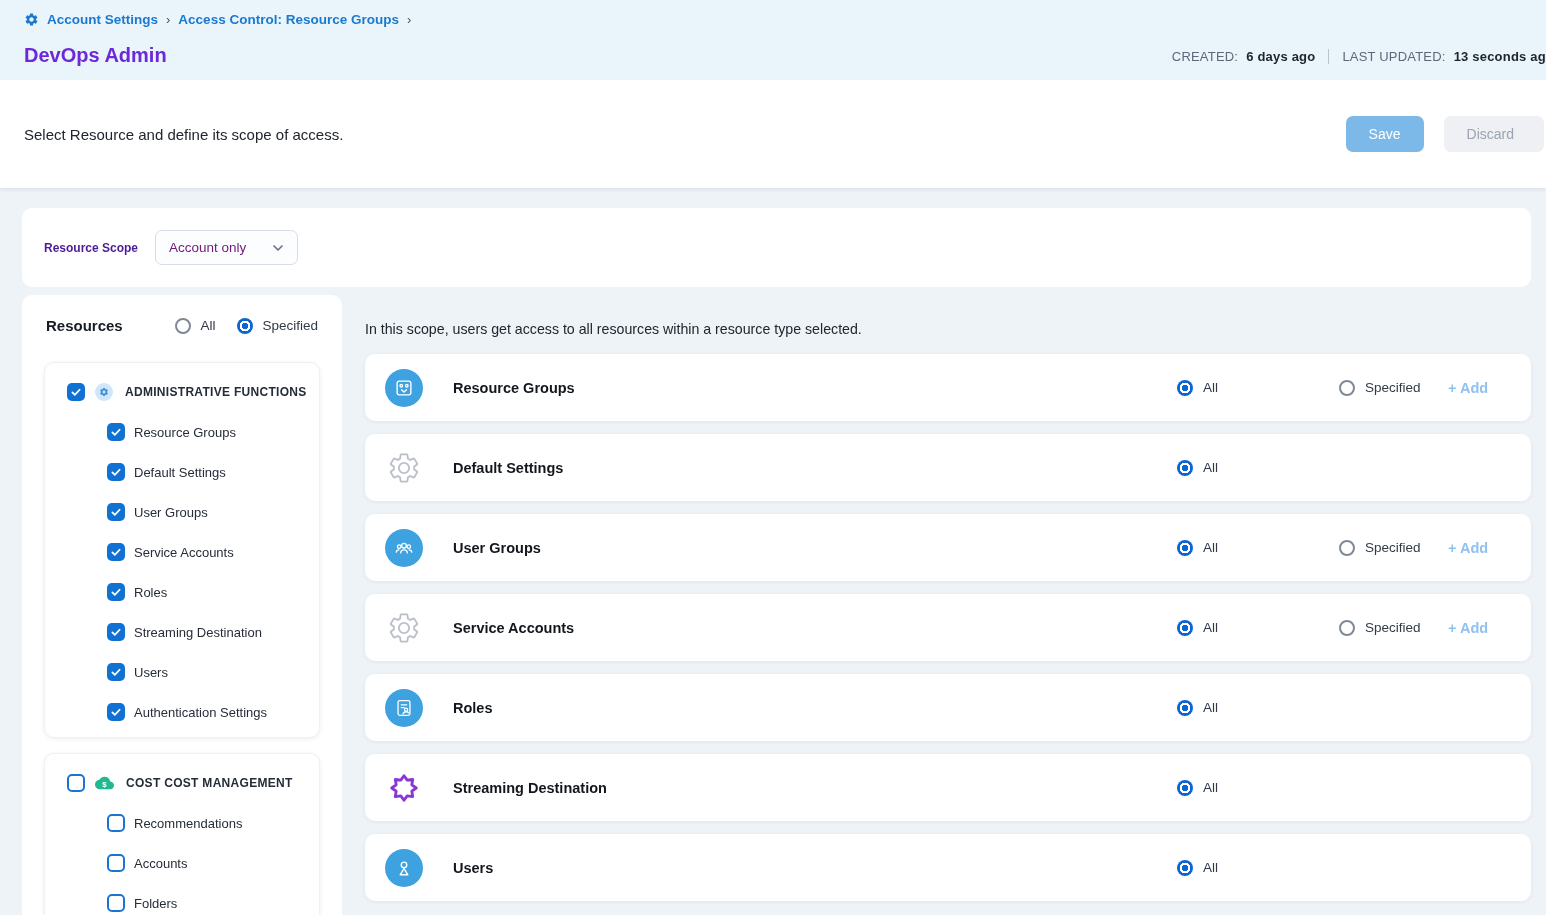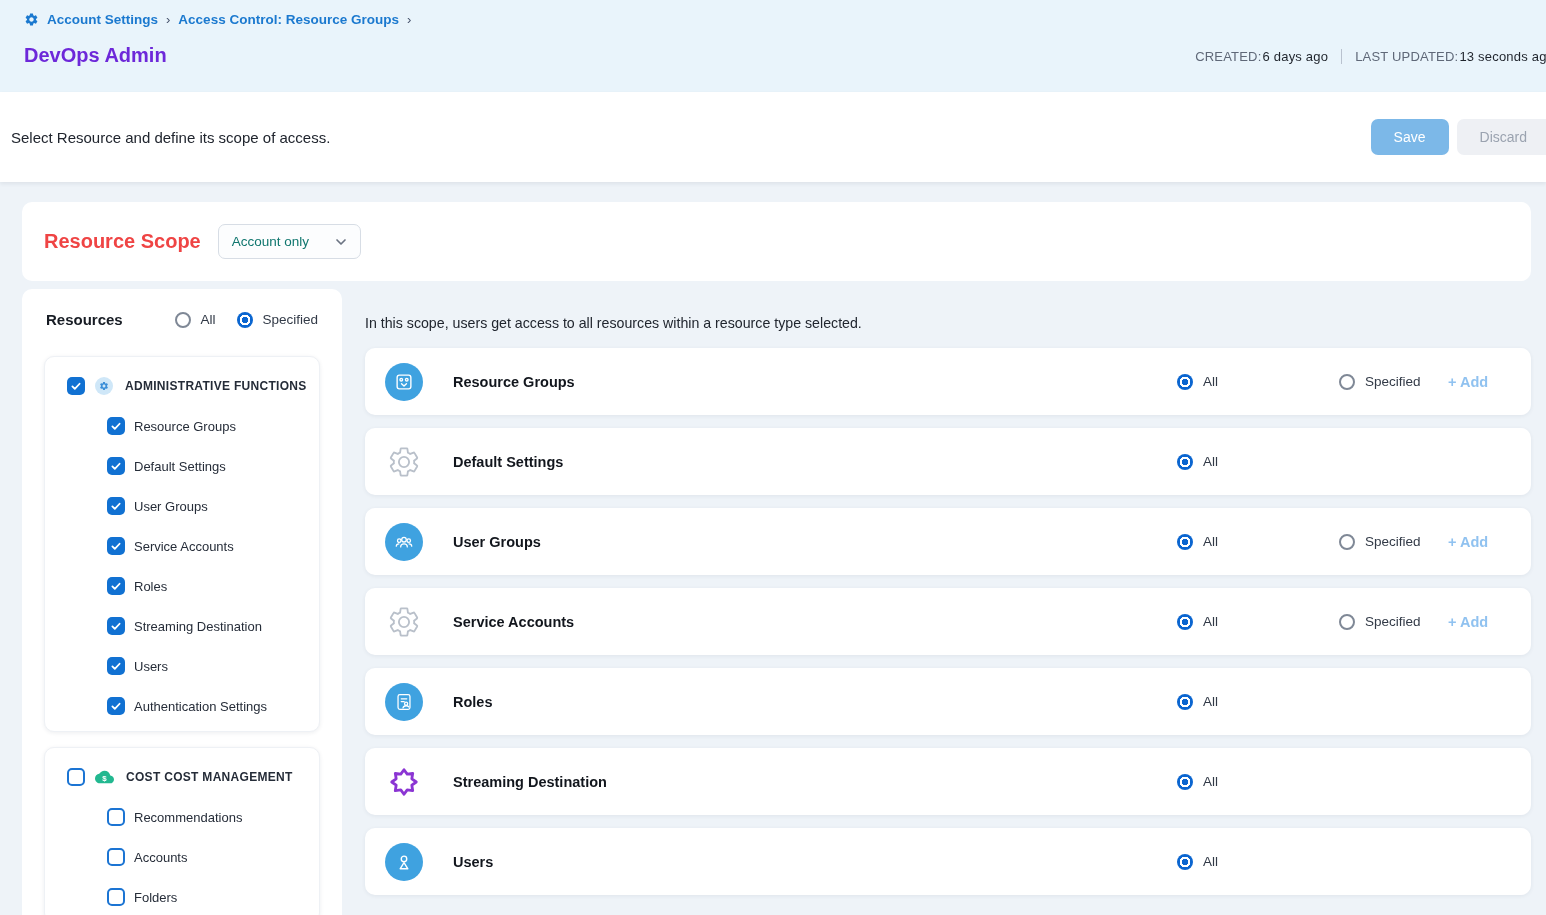--- a/index.html
+++ b/index.html
@@ -2,40 +2,40 @@
 <html><head>
 <meta charset="utf-8">
 <style>
   html,body{margin:0;padding:0}
   body{
     width:1546px;height:915px;overflow:hidden;position:relative;
     font-family:"Liberation Sans",sans-serif;background:#eef3f8;color:#1c222c;
   }
   svg{display:block}
   
-  .top{background:#e9f4fb;padding:12px 24px 0;height:92px;box-sizing:border-box}
+  .top{background:#e9f4fb;padding:12px 24px 0;height:80px;box-sizing:border-box}
   .crumbs{display:flex;align-items:center;gap:8px;font-size:13.5px;color:#1b79cf;font-weight:600}
   .crumb{cursor:pointer}
   .sep{color:#44506a;font-size:13px;font-weight:400}
   .title-row{display:flex;align-items:flex-end;justify-content:space-between;margin-top:17px}
   .page-title{font-size:20px;font-weight:600;color:#6d28d9}
   .meta{display:flex;align-items:center;font-size:13px;white-space:nowrap;color:#5f6878;margin-right:-32px;margin-bottom:3px;letter-spacing:.2px}
-  .meta b{color:#1f242c;font-weight:400;margin-left:1px}
+  .meta b{color:#1f242c;font-weight:700;margin-left:8px}
   .meta .div{width:1px;height:15px;background:#b9c2cf;margin:0 13px}
   
-  .subbar{background:#fff;height:90px;display:flex;align-items:center;padding:0 11px;box-shadow:0 2px 4px rgba(25,39,70,.08);position:relative;z-index:2}
+  .subbar{background:#fff;height:108px;display:flex;align-items:center;padding:0 24px;box-shadow:0 2px 4px rgba(25,39,70,.08);position:relative;z-index:2}
   .subbar .desc{font-size:15px;color:#20252e}
   .btns{margin-left:auto;display:flex;align-items:center}
   .btn{font-size:14px;font-weight:400;border:none;border-radius:7px;padding:10px 23px;font-family:inherit;cursor:pointer}
   .btn.save{background:#7cb8e8;color:#fff}
-  .btn.discard{background:#eef0f4;color:#9ba3b0;margin-left:8px;margin-right:-22px;padding-right:30px}
+  .btn.discard{background:#eef0f4;color:#9ba3b0;margin-left:20px;margin-right:-22px;padding-right:30px}
   
   .scope-card{margin:20px 15px 8px 22px;background:#fff;border-radius:10px;padding:22px;display:flex;align-items:center;gap:17px}
-  .scope-label{font-size:20px;font-weight:700;color:#ef4444}
-  .select{display:flex;align-items:center;gap:26px;border:1px solid #d7dde5;border-radius:7px;padding:9px 13px;font-size:13.5px;color:#0f766e;background:#fcfdfe;cursor:pointer}
+  .scope-label{font-size:12px;font-weight:700;color:#4c1d95}
+  .select{display:flex;align-items:center;gap:26px;border:1px solid #d7dde5;border-radius:7px;padding:9px 13px;font-size:13.5px;color:#701a75;background:#fcfdfe;cursor:pointer}
   
   .cols{display:flex;gap:23px;margin-left:22px;align-items:flex-start}
   .panel{width:320px;box-sizing:border-box;background:#fff;border-radius:10px;padding:22px;height:740px}
   .res-head{display:flex;align-items:center;margin-bottom:28px;padding:0 2px}
   .res-title{font-size:15px;font-weight:700;color:#171c24}
   .rgroup{display:flex;align-items:center;gap:9px}
   .rgroup.first{margin-left:auto}
   .rgroup.second{margin-left:22px}
   .rlabel{font-size:13.5px;color:#323a47}
   .group-card{border:1px solid #eef1f5;border-radius:10px;box-shadow:0 1px 4px rgba(25,39,70,.08);padding:20px 0 16px;margin-bottom:15px;background:#fff}

